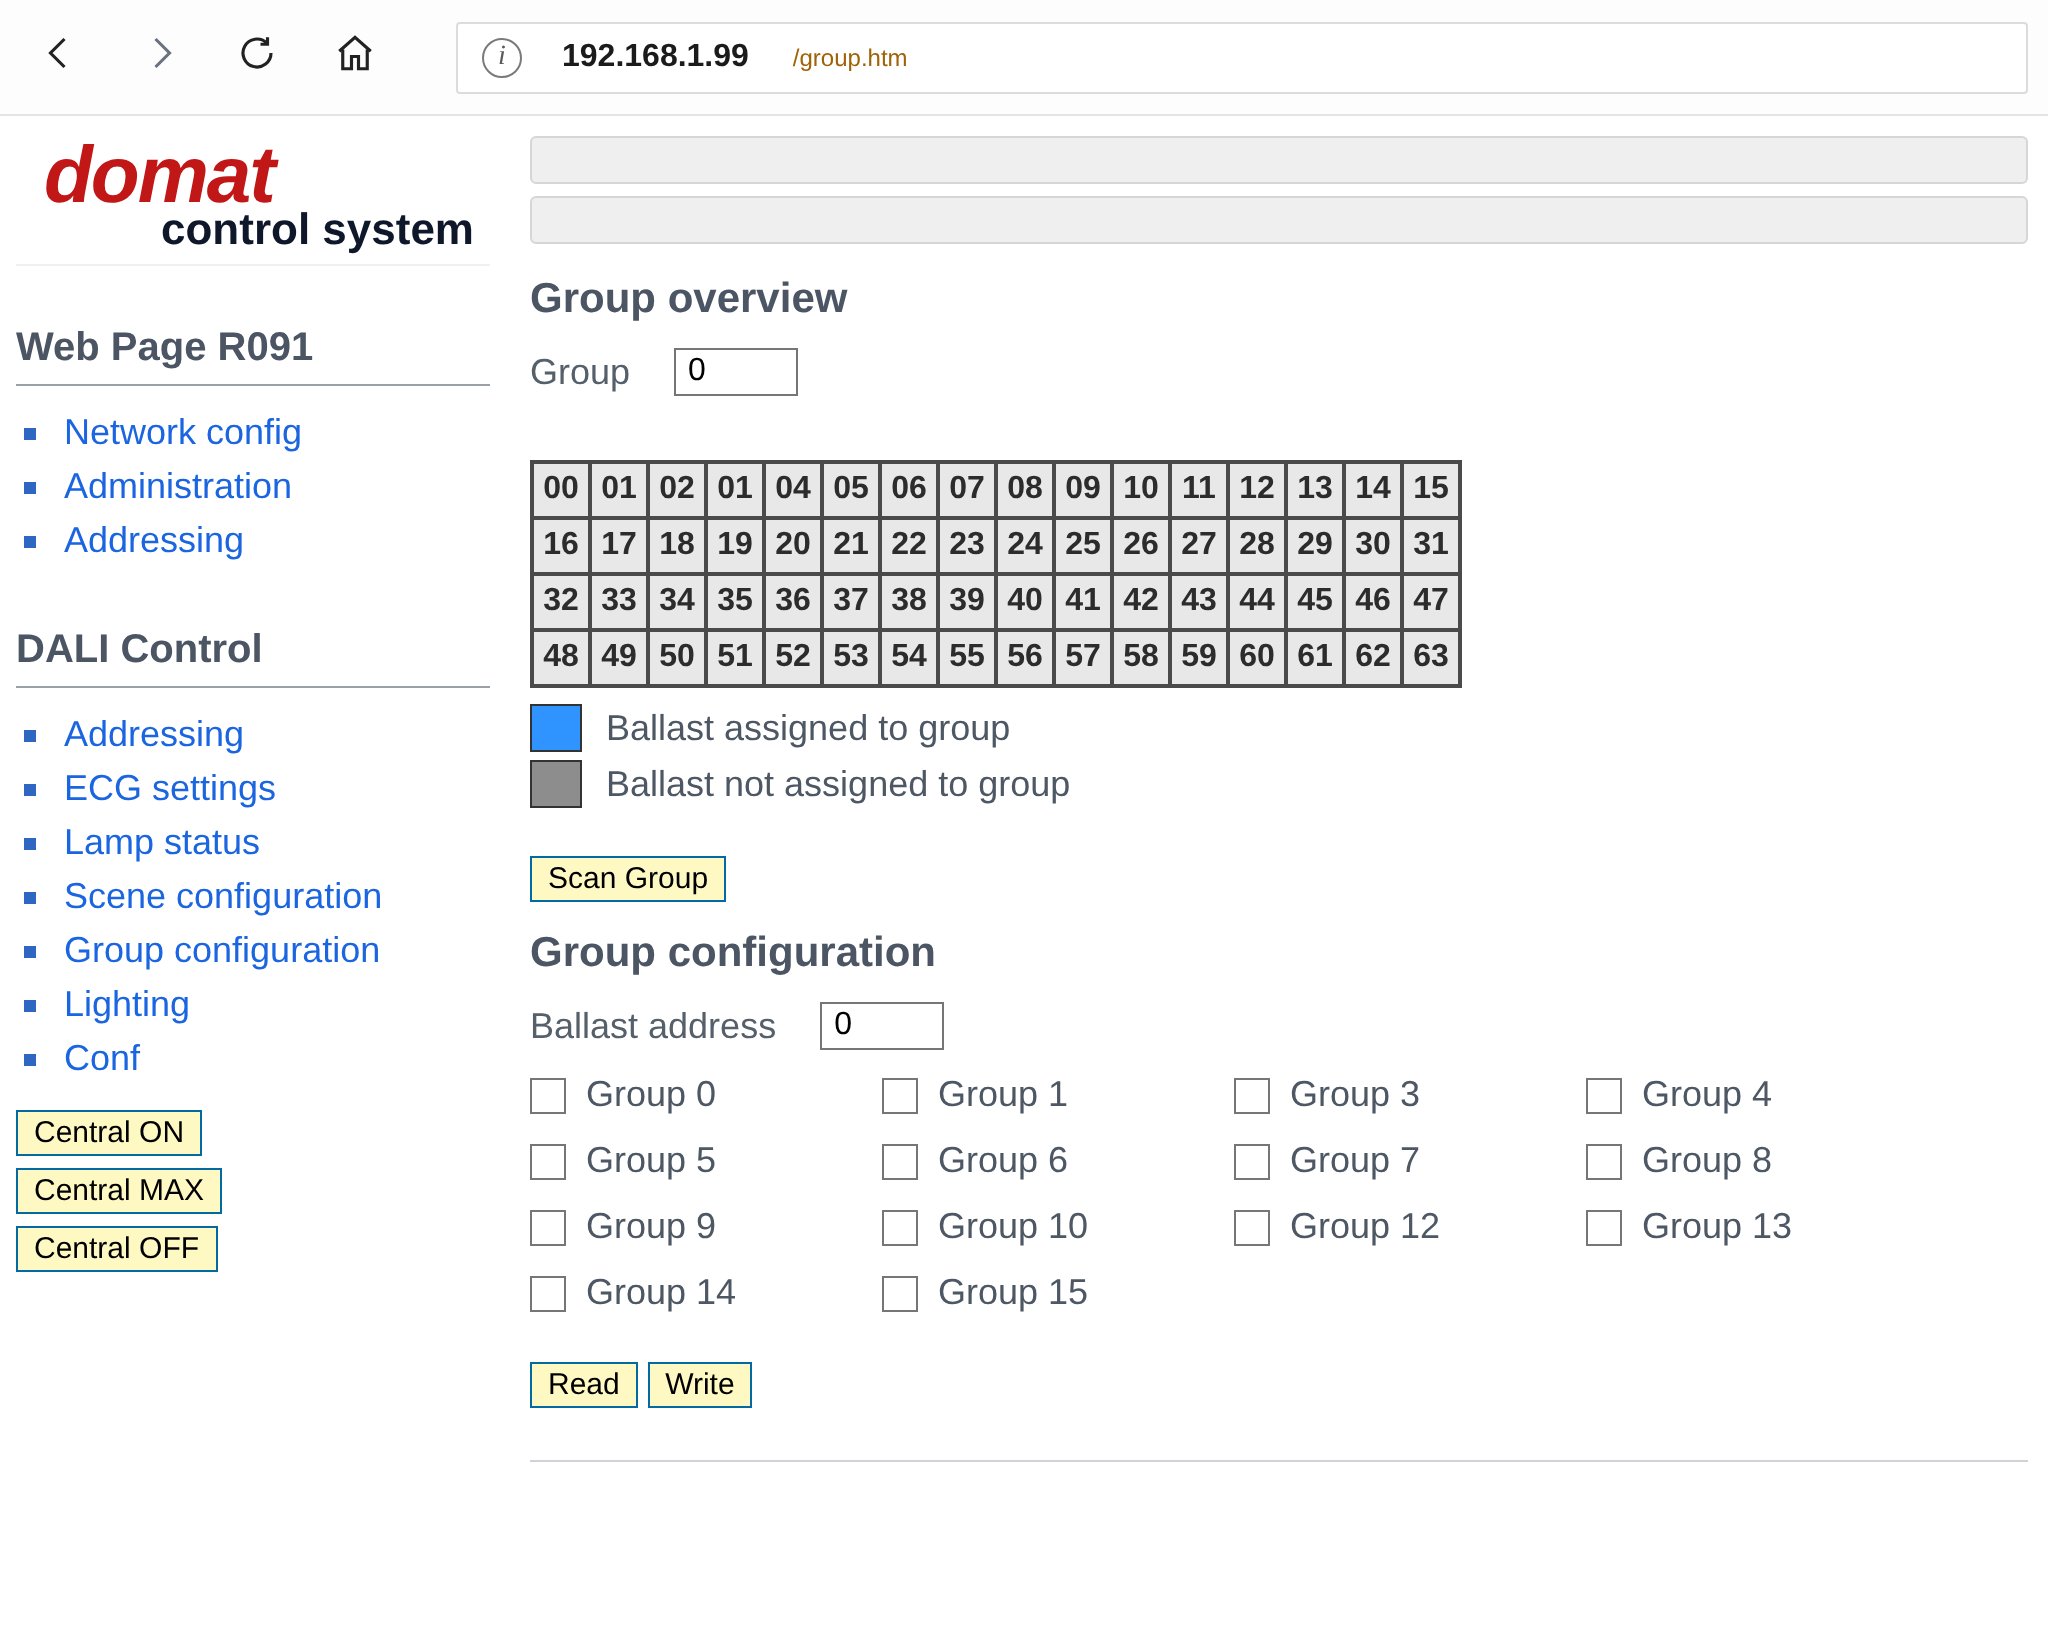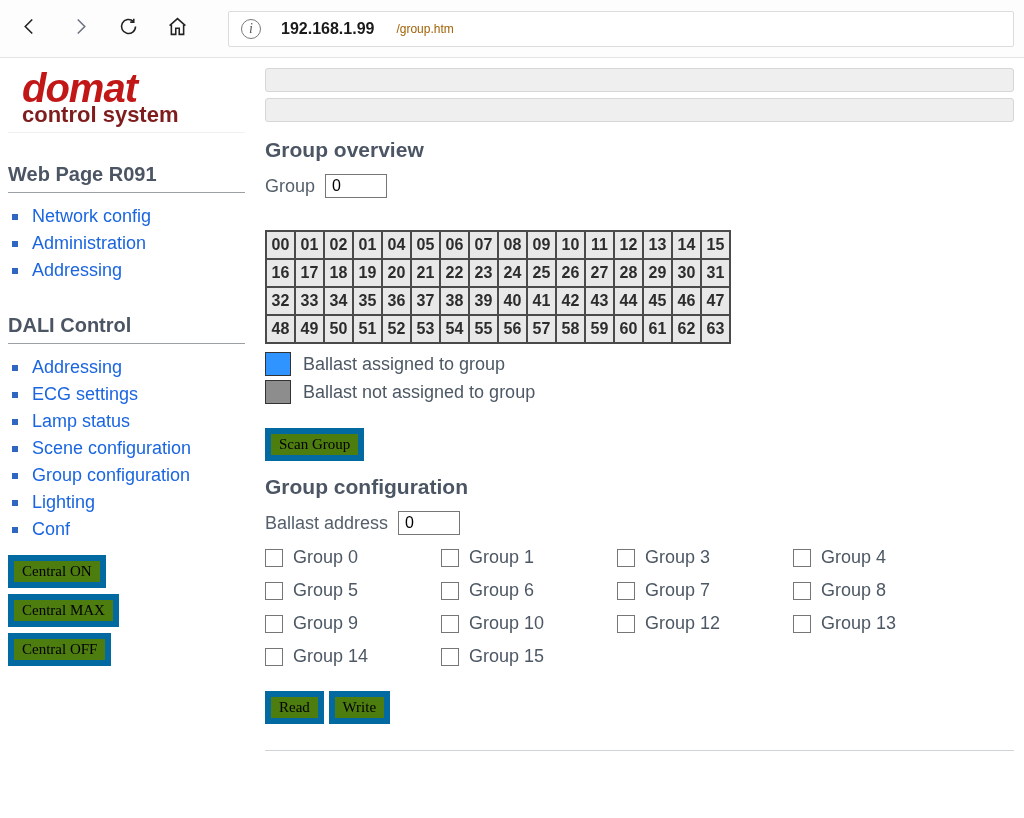--- a/index.html
+++ b/index.html
@@ -69,26 +69,27 @@
   .logo-top {
     color:#c11717;
     font-weight:700;
     font-size:40px;
     letter-spacing:-1px;
     line-height:0.9;
     font-family: Arial, sans-serif;
     font-style: italic;
   }
   .logo-bot {
-    color:#7f1d1d;
+    color:#0f172a;
     font-weight:600;
     font-size:22px;
     letter-spacing:0px;
     line-height:1;
     margin-top:-2px;
+    text-align:right;
   }
 
   .sec-title {
     color:#4b5563;
     font-weight:700;
     font-size:20px;
     margin-top:24px;
     margin-bottom:6px;
     padding-top:6px;
   }
@@ -106,47 +107,47 @@
     width:6px; height:6px; background:#2f66c2;
     margin-right:14px;
   }
   .nav-list a {
     color:#1b66e0;
     text-decoration:none;
     font-size:18px;
   }
   .btn-plain {
     font-size:15px;
-    background:#4d7c0f;
-    border:6px solid #0369a1;
+    background:#fef9c3;
+    border:1px solid #0369a1;
     padding:2px 8px;
     margin:6px 0;
     display:block;
     cursor:pointer;
-    font-family:Liberation Serif, serif;
+    font-family:Liberation Sans, sans-serif;
   }
 
   
   .main { flex:1; padding:0 10px 18px 10px; position:relative; }
   .header-bars {
     margin-top:10px;
     display:flex; flex-direction:column; gap:6px;
     margin-bottom: 14px;
   }
   .bar {
     height:24px; background:#efefef; border:1px solid #d6d6d6; border-radius:3px;
   }
 
   .sec-h {
     color:#4b5563;
     font-weight:700;
     font-size:21px;
     margin: 16px 0 12px 0;
   }
-  .row-inline { display:flex; align-items:center; gap:10px; color:#55606b; font-size:18px; }
+  .row-inline { display:flex; align-items:center; gap:22px; color:#55606b; font-size:18px; }
   .inp {
     width:62px; height:24px;
     border:1px solid #767676;
     font-size:16px; padding:1px 6px;
     font-family:inherit;
   }
 
   .grid-64 { margin-top:32px; border-collapse:collapse; }
   .grid-64 td {
     width:29px; height:28px;

